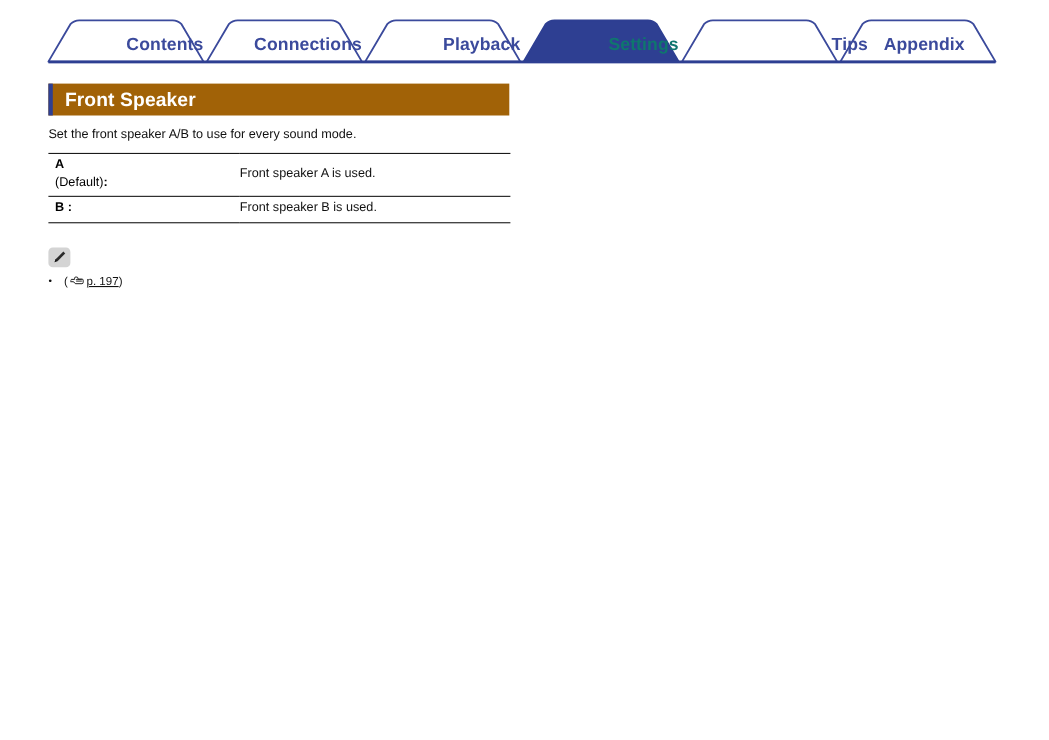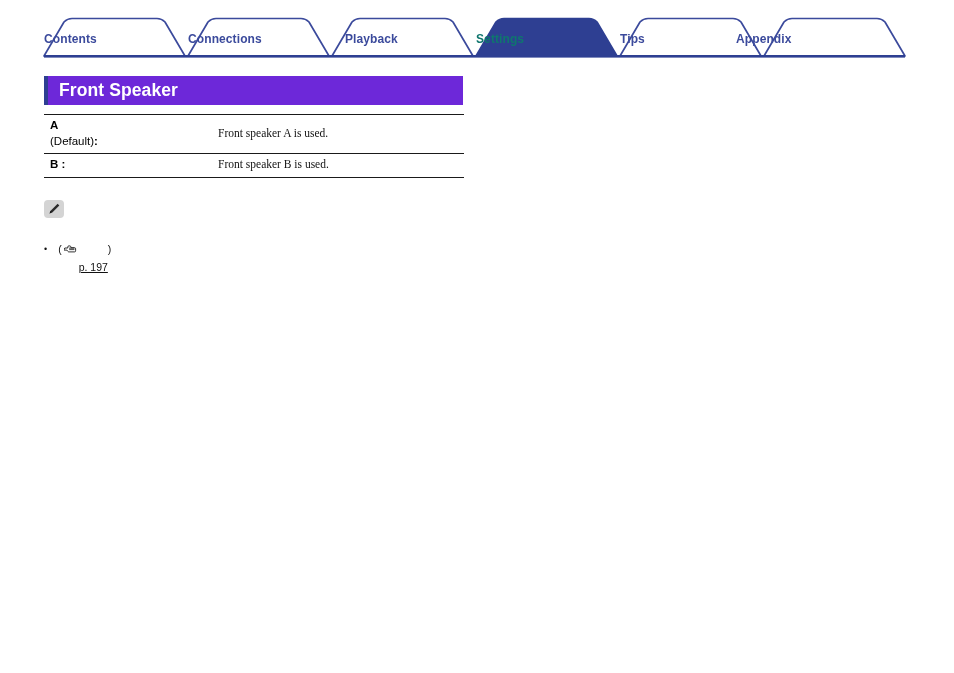--- a/index.html
+++ b/index.html
@@ -22,25 +22,25 @@
     left: 0;
     top: 0;
     width: 954px;
     height: 62px;
   }
   .tabbar svg {
     display: block;
   }
   .tab-label {
     position: absolute;
-    font-size: 12px;
+    font-size: 16px;
     font-weight: bold;
     color: #3b4a9c;
     white-space: nowrap;
-    text-align: left;
+    text-align: right;
     letter-spacing: 0.1px;
     pointer-events: none;
   }
   .tab-label.active {
     color: #0f766e;
   }
   .tab-hit {
     position: absolute;
     top: 18px;
     height: 38px;
@@ -52,21 +52,21 @@
     position: absolute;
     left: 44px;
     top: 76px;
     width: 460px;
   }
 
   .section-banner {
     position: relative;
     width: 419px;
     height: 29px;
-    background: #6d28d9;
+    background: #a16207;
     border-left: 4px solid #2e3f92;
     box-sizing: border-box;
   }
   .section-banner .banner-title {
     position: absolute;
     left: 11px;
     top: 4px;
     font-size: 17.5px;
     font-weight: bold;
     color: #ffffff;
@@ -99,21 +99,20 @@
   .opt-table .c-key {
     width: 168px;
     padding: 3px 0 4px 6px;
     font-weight: bold;
     line-height: 15.5px;
   }
   .opt-table .c-val {
     padding: 3px 0 4px 0;
     line-height: 15.5px;
     color: #111111;
-    font-family: Liberation Serif, serif;
   }
   .opt-table .key-sub {
     font-weight: normal;
   }
   .opt-table .key-sub b {
     font-weight: bold;
   }
 
   
   .note-block {
@@ -151,21 +150,20 @@
   .ref-hand {
     display: inline-block;
     margin: 0 2px;
     position: relative;
     top: 1px;
   }
   .ref-page {
     text-decoration: underline;
     color: #111111;
     cursor: pointer;
-    margin-top: 36px;
   }
 
   
   .footer {
     position: absolute;
     left: 0;
     bottom: 0;
     width: 954px;
     height: 72px;
   }
@@ -191,32 +189,33 @@
 
   <div class="tab-hit" style="left:44px;  width:141px;"></div>
   <div class="tab-hit" style="left:188px; width:141px;"></div>
   <div class="tab-hit" style="left:332px; width:141px;"></div>
   <div class="tab-hit" style="left:476px; width:141px;"></div>
   <div class="tab-hit" style="left:620px; width:141px;"></div>
   <div class="tab-hit" style="left:764px; width:141px;"></div>
 
   <div class="tab-label" style="left:44px;  top:32px; width:141px;">Contents</div>
   <div class="tab-label" style="left:188px; top:32px; width:141px;">Connections</div>
-  <div class="tab-label" style="left:345px; top:32px; width:141px;">Playback</div>
+  <div class="tab-label" style="left:332px; top:32px; width:141px;">Playback</div>
   <div class="tab-label active" style="left:476px; top:32px; width:141px;">Settings</div>
-  <div class="tab-label" style="left:620px; top:32px; width:141px;">Tips</div>
+  <div class="tab-label" style="left:648px; top:32px; width:141px;">Tips</div>
   <div class="tab-label" style="left:736px; top:32px; width:141px;">Appendix</div>
 </div>
 
 <div class="content">
 
   <div class="section-banner">
     <div class="banner-title">Front Speaker</div>
   </div>
 
+  <div class="intro-text">Set the front speaker A/B to use for every sound mode.</div>
 
   <table class="opt-table">
     <tbody>
       <tr>
         <td class="c-key">
           <div>A</div>
           <div class="key-sub"><span>(Default)</span><b>:</b></div>
         </td>
         <td class="c-val">Front speaker A is used.</td>
       </tr>

